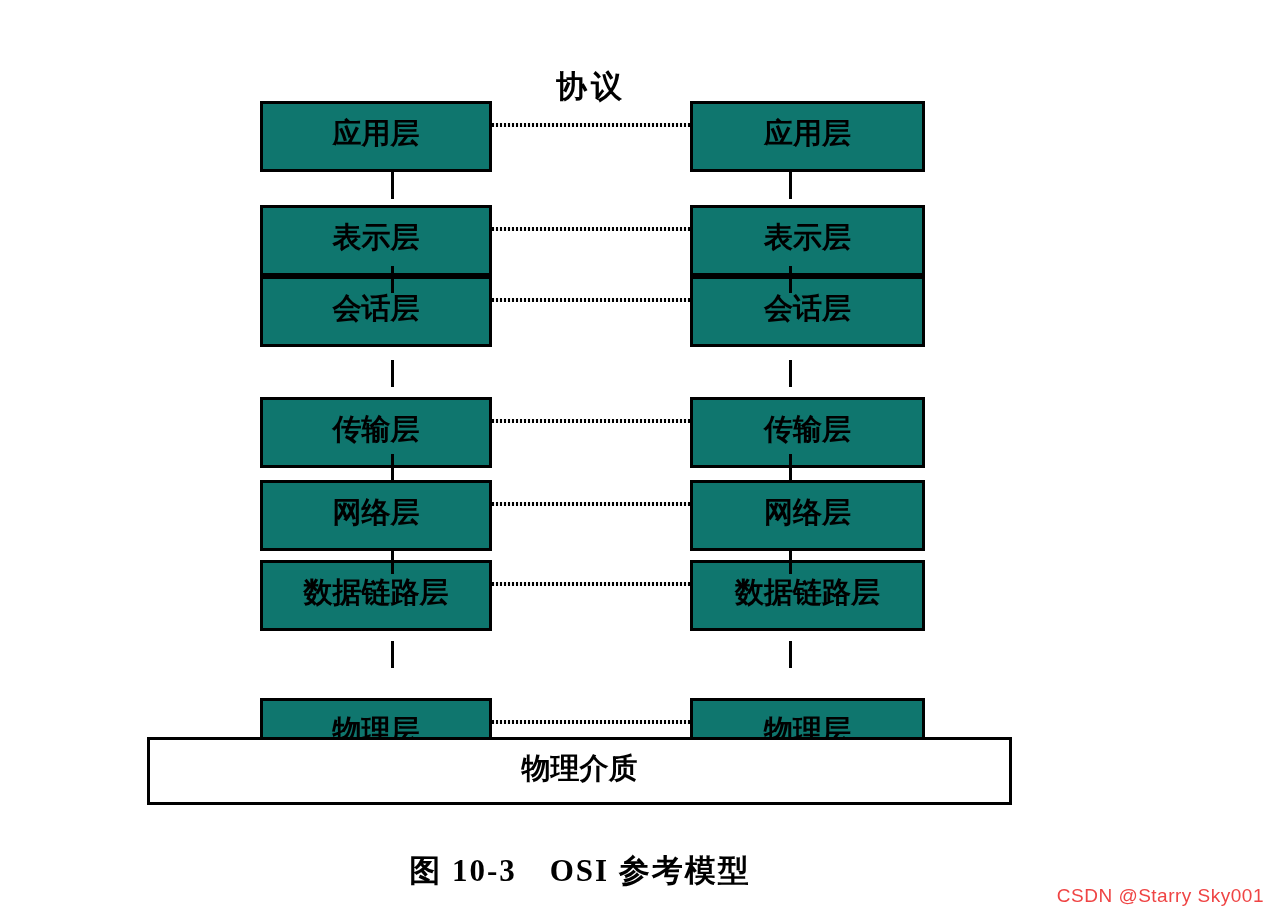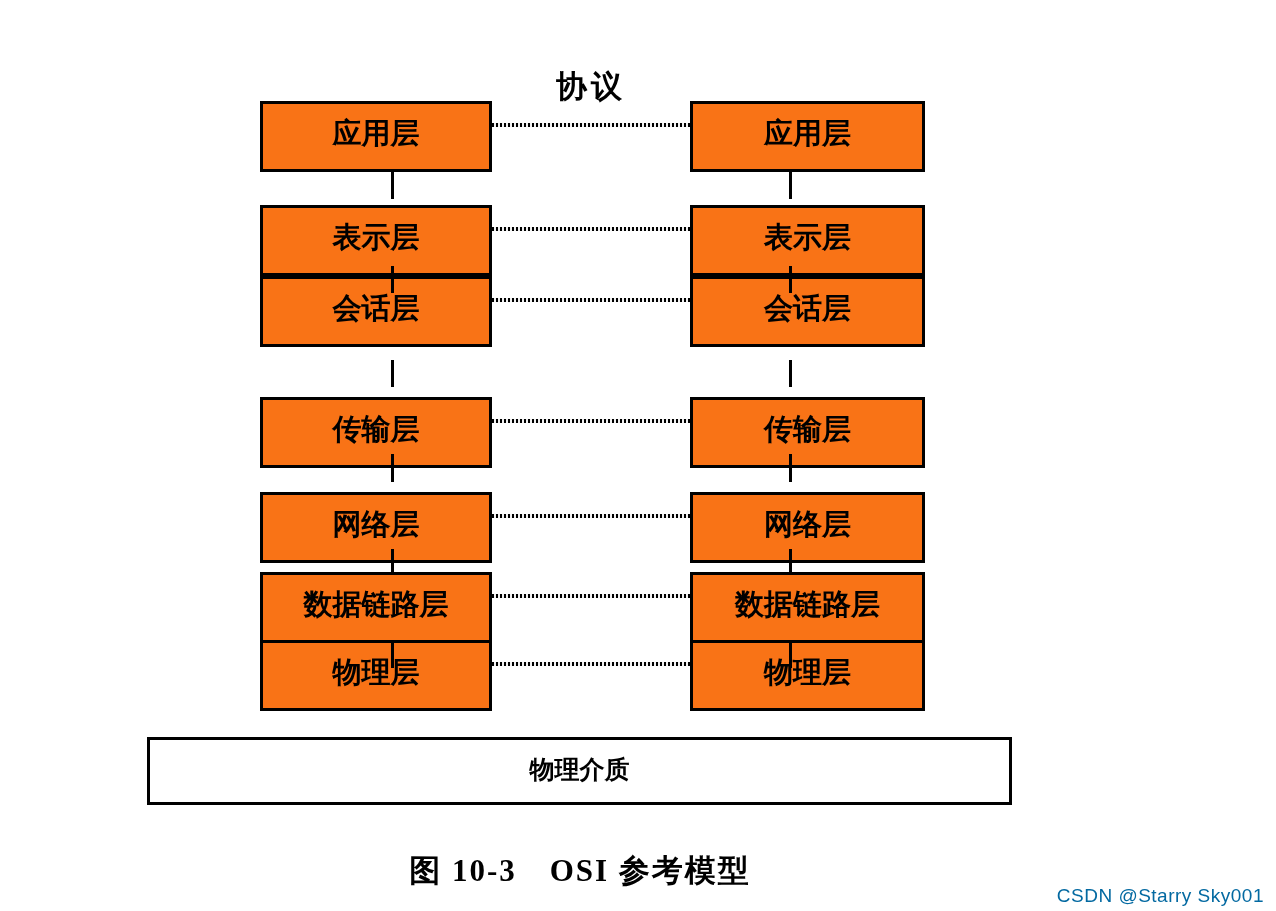--- a/index.html
+++ b/index.html
@@ -34,21 +34,21 @@
     left: 260px;
     width: 665px;
     height: 71px;
   }
   .layer-box {
     position: absolute;
     top: 0;
     height: 71px;
     box-sizing: border-box;
     border: 3px solid #000000;
-    background: #f97316;
+    background: #0f766e;
     display: flex;
     align-items: center;
     justify-content: center;
     font-size: 29px;
     font-weight: bold;
     padding-bottom: 6px;
   }
   .layer-box.left  { left: 0;     width: 232px; }
   .layer-box.right { left: 430px; width: 235px; }
   .dotline {
@@ -71,40 +71,40 @@
     left: 147px;
     top: 729px;
     width: 865px;
     height: 68px;
     box-sizing: border-box;
     border: 3px solid #000000;
     background: #ffffff;
     display: flex;
     align-items: center;
     justify-content: center;
-    font-size: 25px;
+    font-size: 29px;
     font-weight: bold;
     padding-bottom: 4px;
   }
   .caption {
     position: absolute;
     left: 0;
     top: 842px;
     width: 1160px;
     text-align: center;
     font-size: 31px;
     font-weight: bold;
     letter-spacing: 2px;
   }
   .watermark {
     position: absolute;
     right: 12px;
     top: 877px;
     font-size: 19px;
-    color: #0369a1;
+    color: #ef4444;
     font-family: "Liberation Sans", "DejaVu Sans", sans-serif;
     letter-spacing: 0.5px;
   }
 </style>
 </head>
 <body>
 
 <div class="figure">
 
   <div class="protocol-label">协议</div>
@@ -142,41 +142,41 @@
   <div class="layer-row" style="top:389px">
     <div class="layer-box left">
       <span>传输层</span>
     </div>
     <div class="dotline"></div>
     <div class="layer-box right">
       <span>传输层</span>
     </div>
   </div>
 
-  <div class="layer-row" style="top:484px">
+  <div class="layer-row" style="top:472px">
     <div class="layer-box left">
       <span>网络层</span>
     </div>
     <div class="dotline"></div>
     <div class="layer-box right">
       <span>网络层</span>
     </div>
   </div>
 
-  <div class="layer-row" style="top:564px">
+  <div class="layer-row" style="top:552px">
     <div class="layer-box left">
       <span>数据链路层</span>
     </div>
     <div class="dotline"></div>
     <div class="layer-box right">
       <span>数据链路层</span>
     </div>
   </div>
 
-  <div class="layer-row" style="top:632px">
+  <div class="layer-row" style="top:690px">
     <div class="layer-box left">
       <span>物理层</span>
     </div>
     <div class="dotline"></div>
     <div class="layer-box right">
       <span>物理层</span>
     </div>
   </div>
 
   <div class="vconn l" style="top:162px;height:29px"></div>

